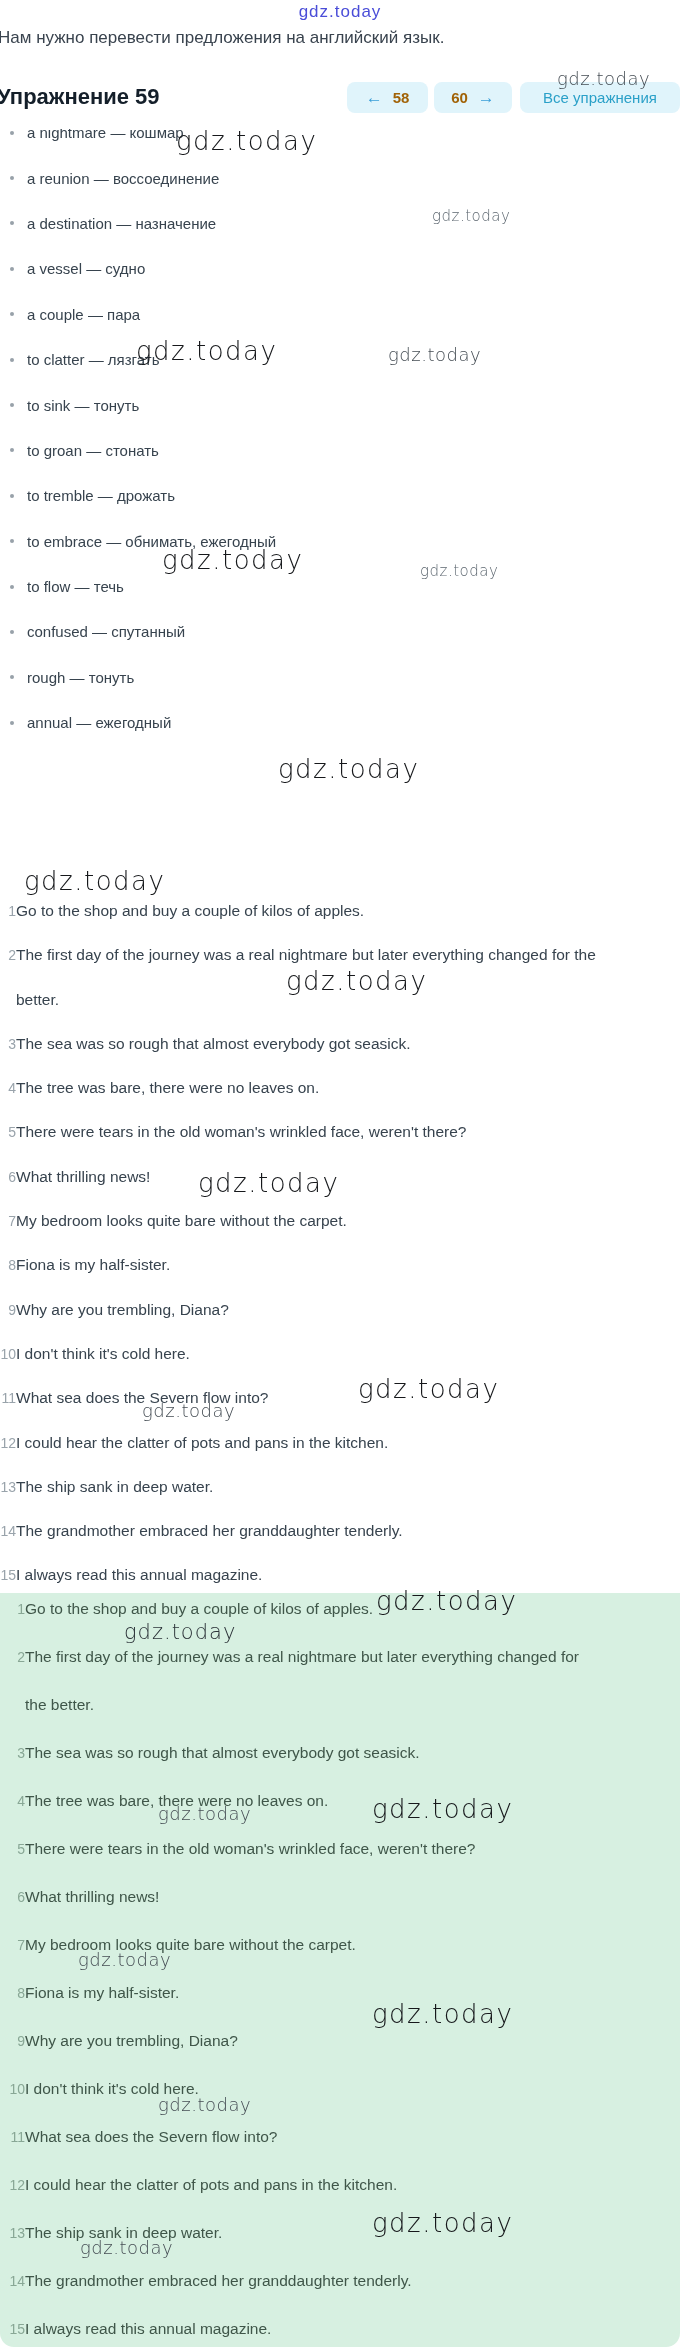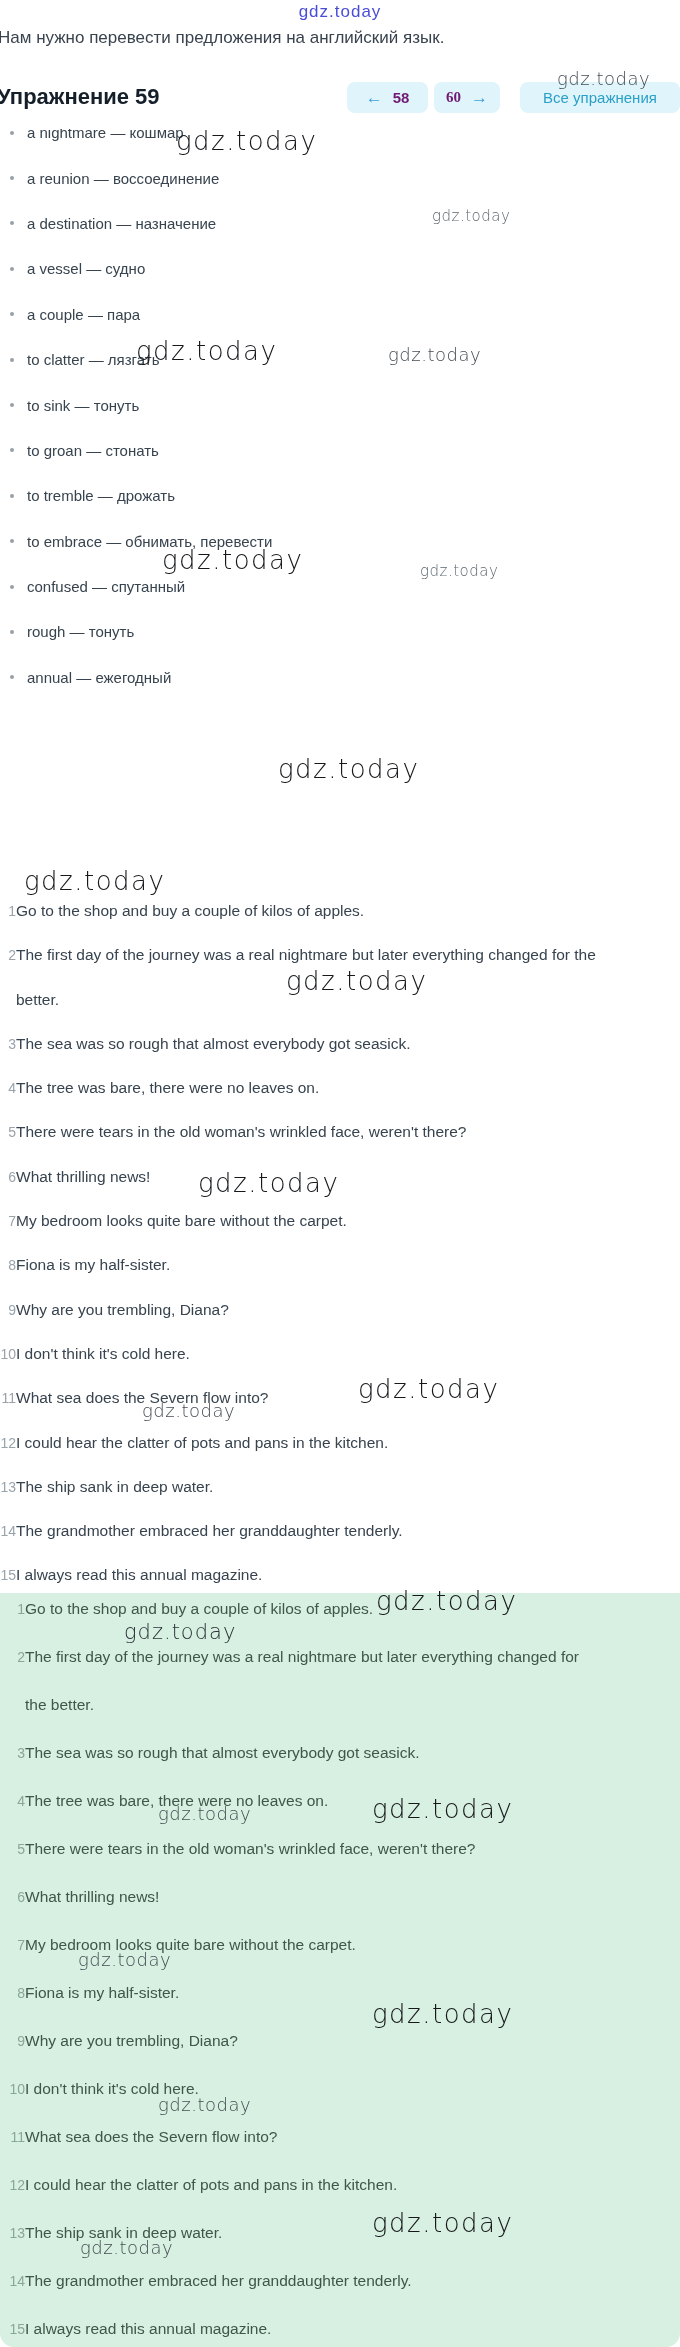--- a/index.html
+++ b/index.html
@@ -23,23 +23,23 @@
   .title{
     position:absolute;top:84px;left:-3px;margin:0;
     font-size:22px;line-height:26px;font-weight:700;color:#141f2a;z-index:4;white-space:nowrap;
   }
   .nav-btn{
     position:absolute;top:82px;height:31px;border:none;border-radius:8px;
     background:#e0f4fb;display:flex;align-items:center;justify-content:center;
     font-family:inherit;font-size:15px;cursor:pointer;z-index:4;gap:10px;padding:0;
   }
   .btn-prev{left:347px;width:81px;}
-  .btn-next{left:434px;width:66px;font-family:Liberation Serif, serif;}
+  .btn-next{left:434px;width:78px;}
   .btn-all{left:520px;width:160px;font-size:15px;color:#2aa0c8;}
-  .nav-btn .num{color:#701a75;font-weight:600;}
+  .nav-btn .num{color:#a16207;font-weight:600;}
   .nav-btn .arrow{color:#3a9ed9;font-size:17px;font-weight:600;}
   
   .vocab{
     position:absolute;top:110px;left:0;right:0;margin:0;padding:0;list-style:none;z-index:1;
   }
   .vocab li{height:45.4px;display:flex;align-items:center;}
   .vocab .dot{flex:none;width:4px;height:4px;border-radius:50%;background:#98a1a9;margin-left:10px;}
   .vocab .vtext{margin-left:13px;font-size:15px;color:#37434e;}
   
   .clip-strip{position:absolute;top:104px;left:0;width:680px;height:25px;background:#fff;z-index:2;}
@@ -122,21 +122,25 @@
       <li>
         <span class="dot"></span>
         <span class="vtext">to groan — стонать</span>
       </li>
       <li>
         <span class="dot"></span>
         <span class="vtext">to tremble — дрожать</span>
       </li>
       <li>
         <span class="dot"></span>
-        <span class="vtext">to embrace — обнимать, перевести</span>
+        <span class="vtext">to embrace — обнимать, ежегодный</span>
+      </li>
+      <li>
+        <span class="dot"></span>
+        <span class="vtext">to flow — течь</span>
       </li>
       <li>
         <span class="dot"></span>
         <span class="vtext">confused — спутанный</span>
       </li>
       <li>
         <span class="dot"></span>
         <span class="vtext">rough — тонуть</span>
       </li>
       <li>

